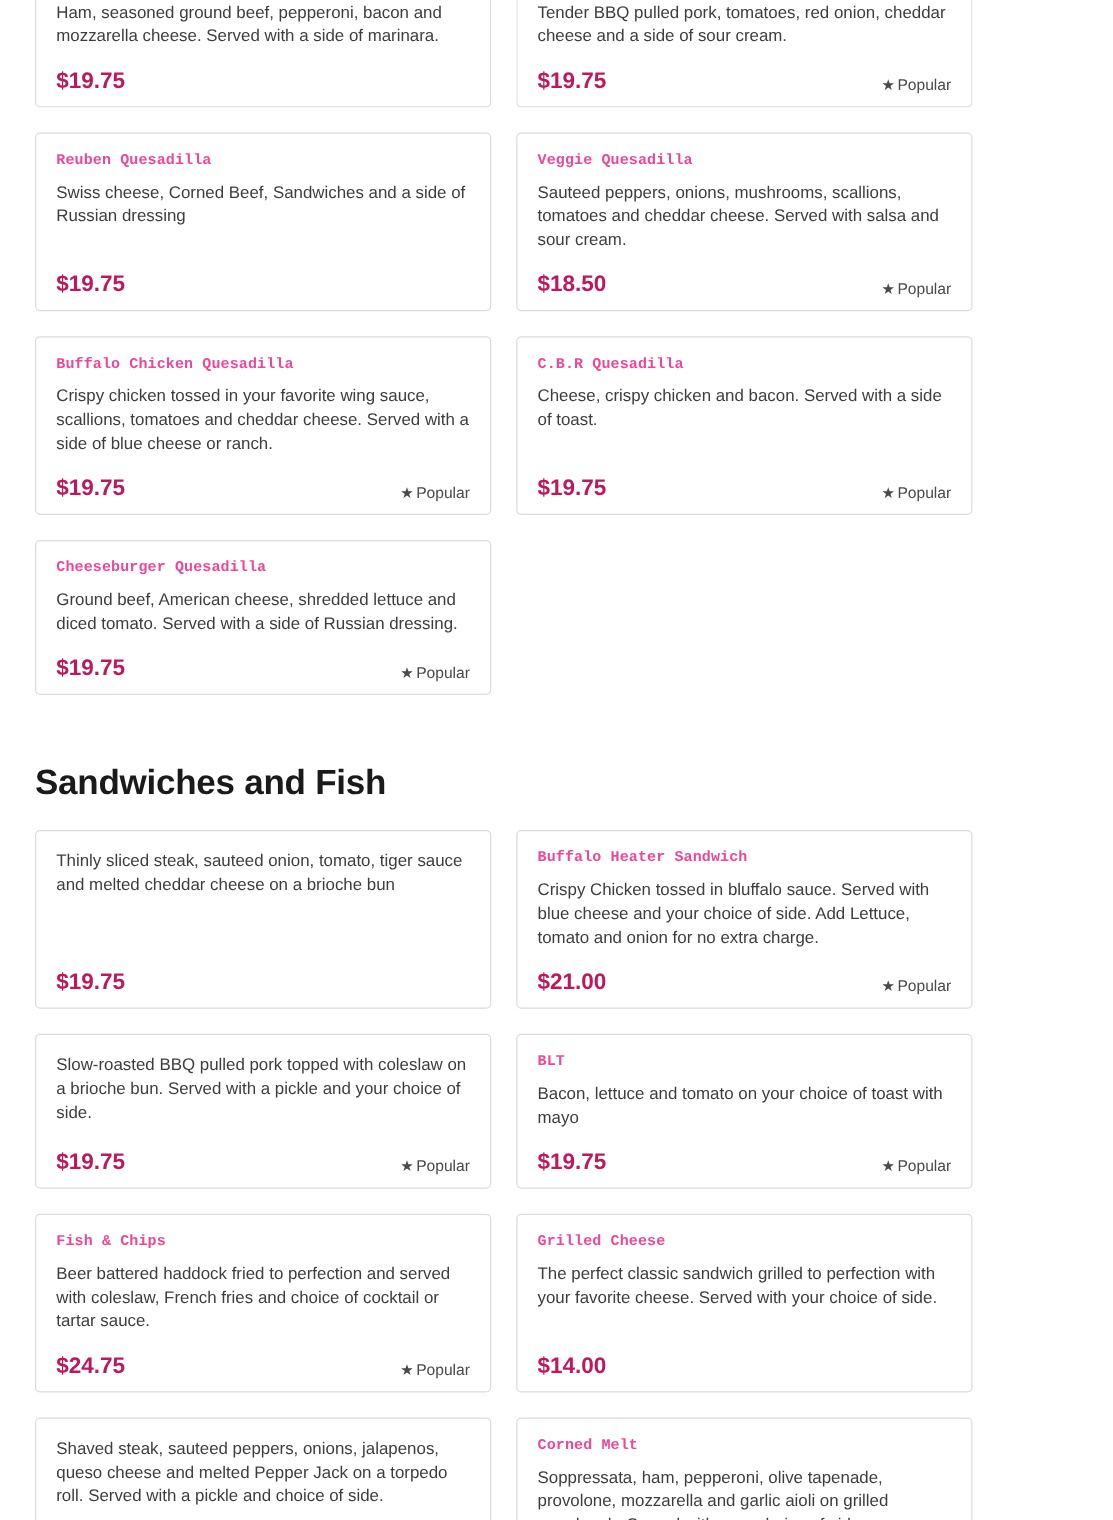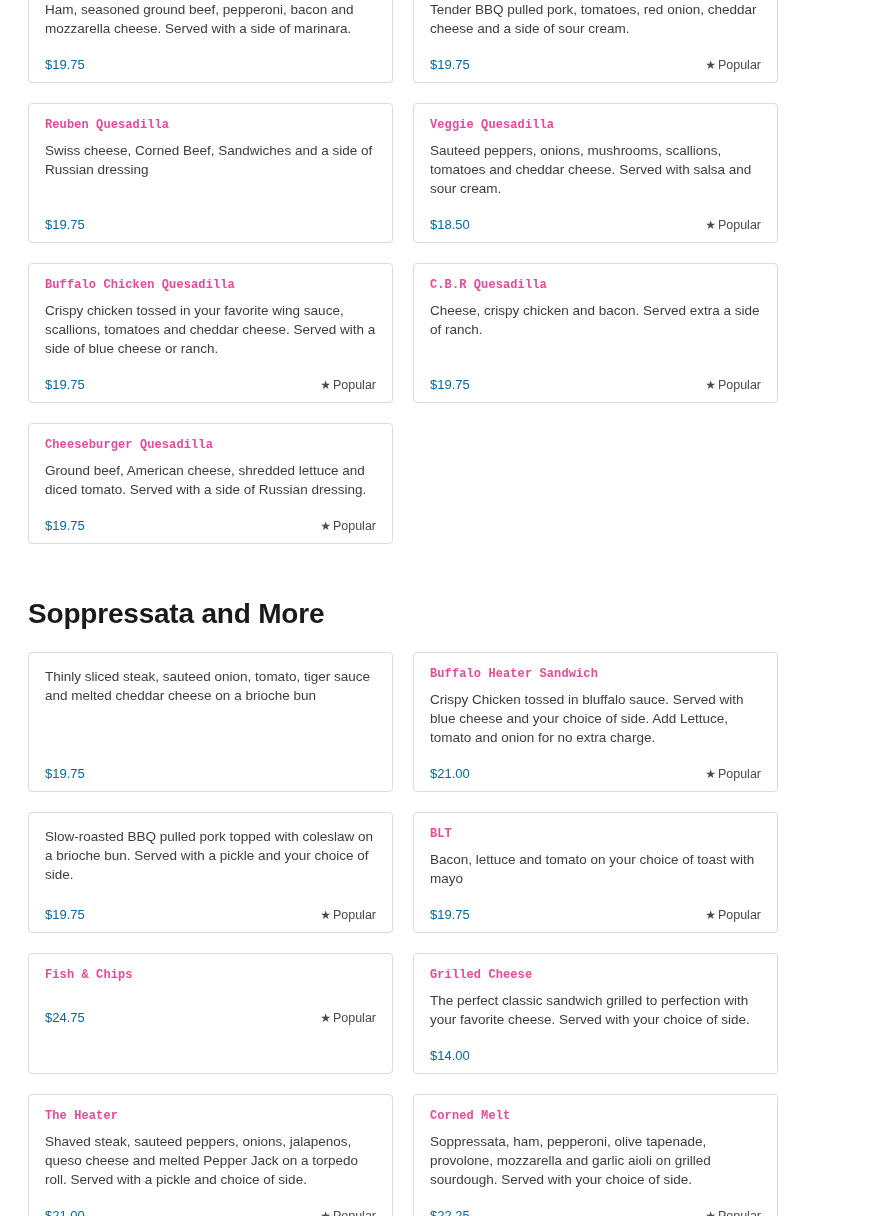--- a/index.html
+++ b/index.html
@@ -58,22 +58,23 @@
     flex: 1 1 auto;
   }
   .card-foot {
     display: flex;
     align-items: flex-end;
     justify-content: space-between;
     margin-top: 16px;
     min-height: 18px;
   }
   .price {
-    font-size: 13px;
-    color: #0369a1;
+    font-size: 18px;
+    color: #be185d;
+    font-weight: bold;
   }
   .popular {
     font-size: 12.5px;
     color: #4a4a4a;
     white-space: nowrap;
   }
   .popular .star {
     color: #4a4a4a;
     font-size: 12px;
     margin-right: 2px;
@@ -139,40 +140,40 @@
       <h3 class="card-title">Buffalo Chicken Quesadilla</h3>
       <p class="card-desc">Crispy chicken tossed in your favorite wing sauce, scallions, tomatoes and cheddar cheese. Served with a side of blue cheese or ranch.</p>
       <div class="card-foot">
         <span class="price">$19.75</span>
         <span class="popular"><span class="star">★</span><span>Popular</span></span>
       </div>
     </div>
 
     <div class="card">
       <h3 class="card-title">C.B.R Quesadilla</h3>
-      <p class="card-desc">Cheese, crispy chicken and bacon. Served extra a side of ranch.</p>
+      <p class="card-desc">Cheese, crispy chicken and bacon. Served with a side of toast.</p>
       <div class="card-foot">
         <span class="price">$19.75</span>
         <span class="popular"><span class="star">★</span><span>Popular</span></span>
       </div>
     </div>
 
     <div class="card">
       <h3 class="card-title">Cheeseburger Quesadilla</h3>
       <p class="card-desc">Ground beef, American cheese, shredded lettuce and diced tomato. Served with a side of Russian dressing.</p>
       <div class="card-foot">
         <span class="price">$19.75</span>
         <span class="popular"><span class="star">★</span><span>Popular</span></span>
       </div>
     </div>
 
     <div></div>
   </div>
 
-  <h2 class="section-heading">Soppressata and More</h2>
+  <h2 class="section-heading">Sandwiches and Fish</h2>
 
   <div class="grid">
 
     <div class="card">
       <p class="card-desc">Thinly sliced steak, sauteed onion, tomato, tiger sauce and melted cheddar cheese on a brioche bun</p>
       <div class="card-foot">
         <span class="price">$19.75</span>
         <span class="popular hidden"><span class="star">★</span><span></span></span>
       </div>
     </div>
@@ -198,37 +199,37 @@
       <h3 class="card-title">BLT</h3>
       <p class="card-desc">Bacon, lettuce and tomato on your choice of toast with mayo</p>
       <div class="card-foot">
         <span class="price">$19.75</span>
         <span class="popular"><span class="star">★</span><span>Popular</span></span>
       </div>
     </div>
 
     <div class="card">
       <h3 class="card-title">Fish &amp; Chips</h3>
+      <p class="card-desc">Beer battered haddock fried to perfection and served with coleslaw, French fries and choice of cocktail or tartar sauce.</p>
       <div class="card-foot">
         <span class="price">$24.75</span>
         <span class="popular"><span class="star">★</span><span>Popular</span></span>
       </div>
     </div>
 
     <div class="card">
       <h3 class="card-title">Grilled Cheese</h3>
       <p class="card-desc">The perfect classic sandwich grilled to perfection with your favorite cheese. Served with your choice of side.</p>
       <div class="card-foot">
         <span class="price">$14.00</span>
         <span class="popular hidden"><span class="star">★</span><span></span></span>
       </div>
     </div>
 
     <div class="card">
-      <h3 class="card-title">The Heater</h3>
       <p class="card-desc">Shaved steak, sauteed peppers, onions, jalapenos, queso cheese and melted Pepper Jack on a torpedo roll. Served with a pickle and choice of side.</p>
       <div class="card-foot">
         <span class="price">$21.00</span>
         <span class="popular"><span class="star">★</span><span>Popular</span></span>
       </div>
     </div>
 
     <div class="card">
       <h3 class="card-title">Corned Melt</h3>
       <p class="card-desc">Soppressata, ham, pepperoni, olive tapenade, provolone, mozzarella and garlic aioli on grilled sourdough. Served with your choice of side.</p>

